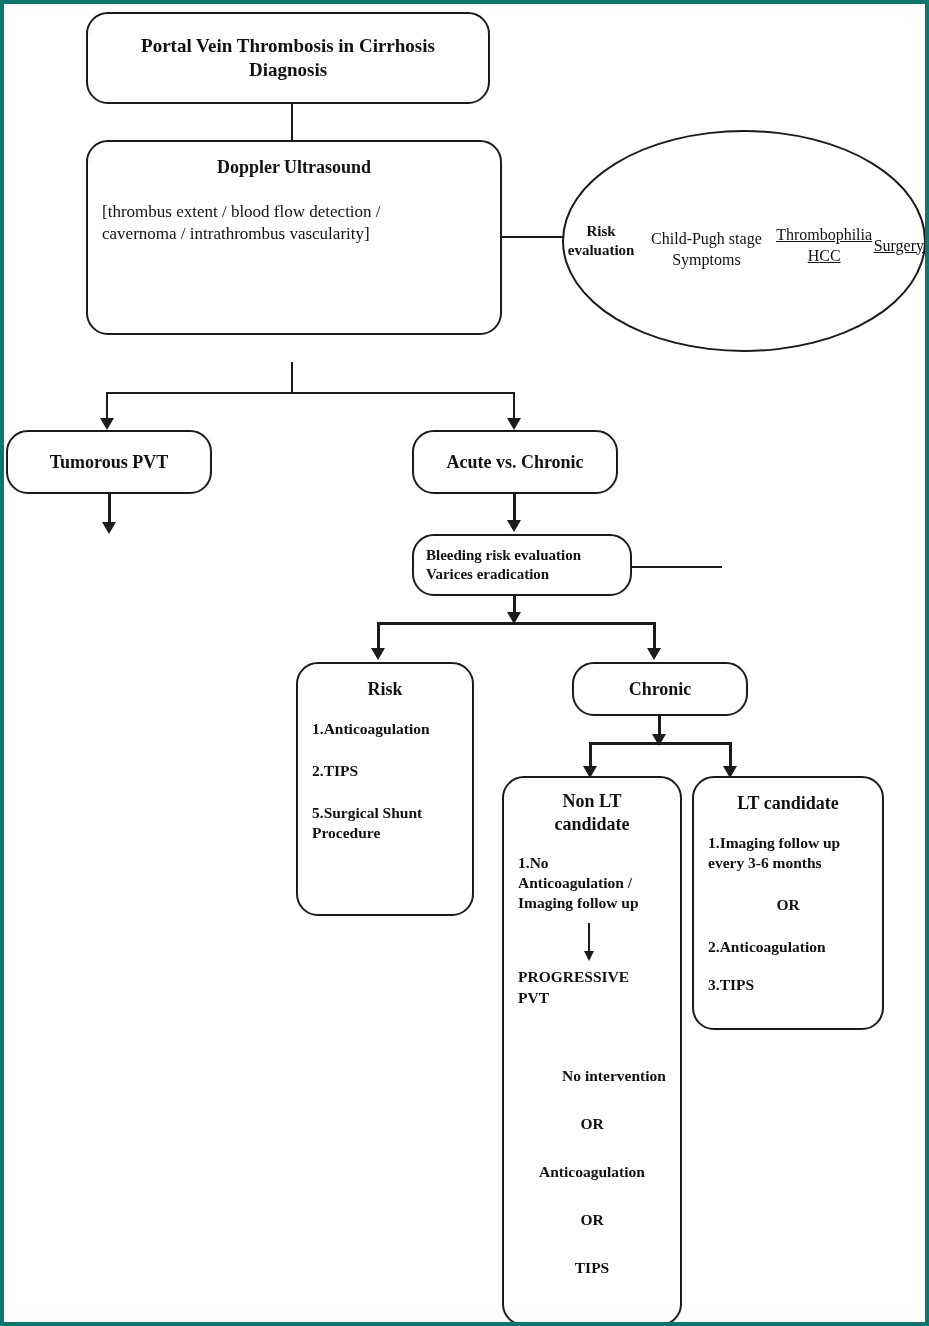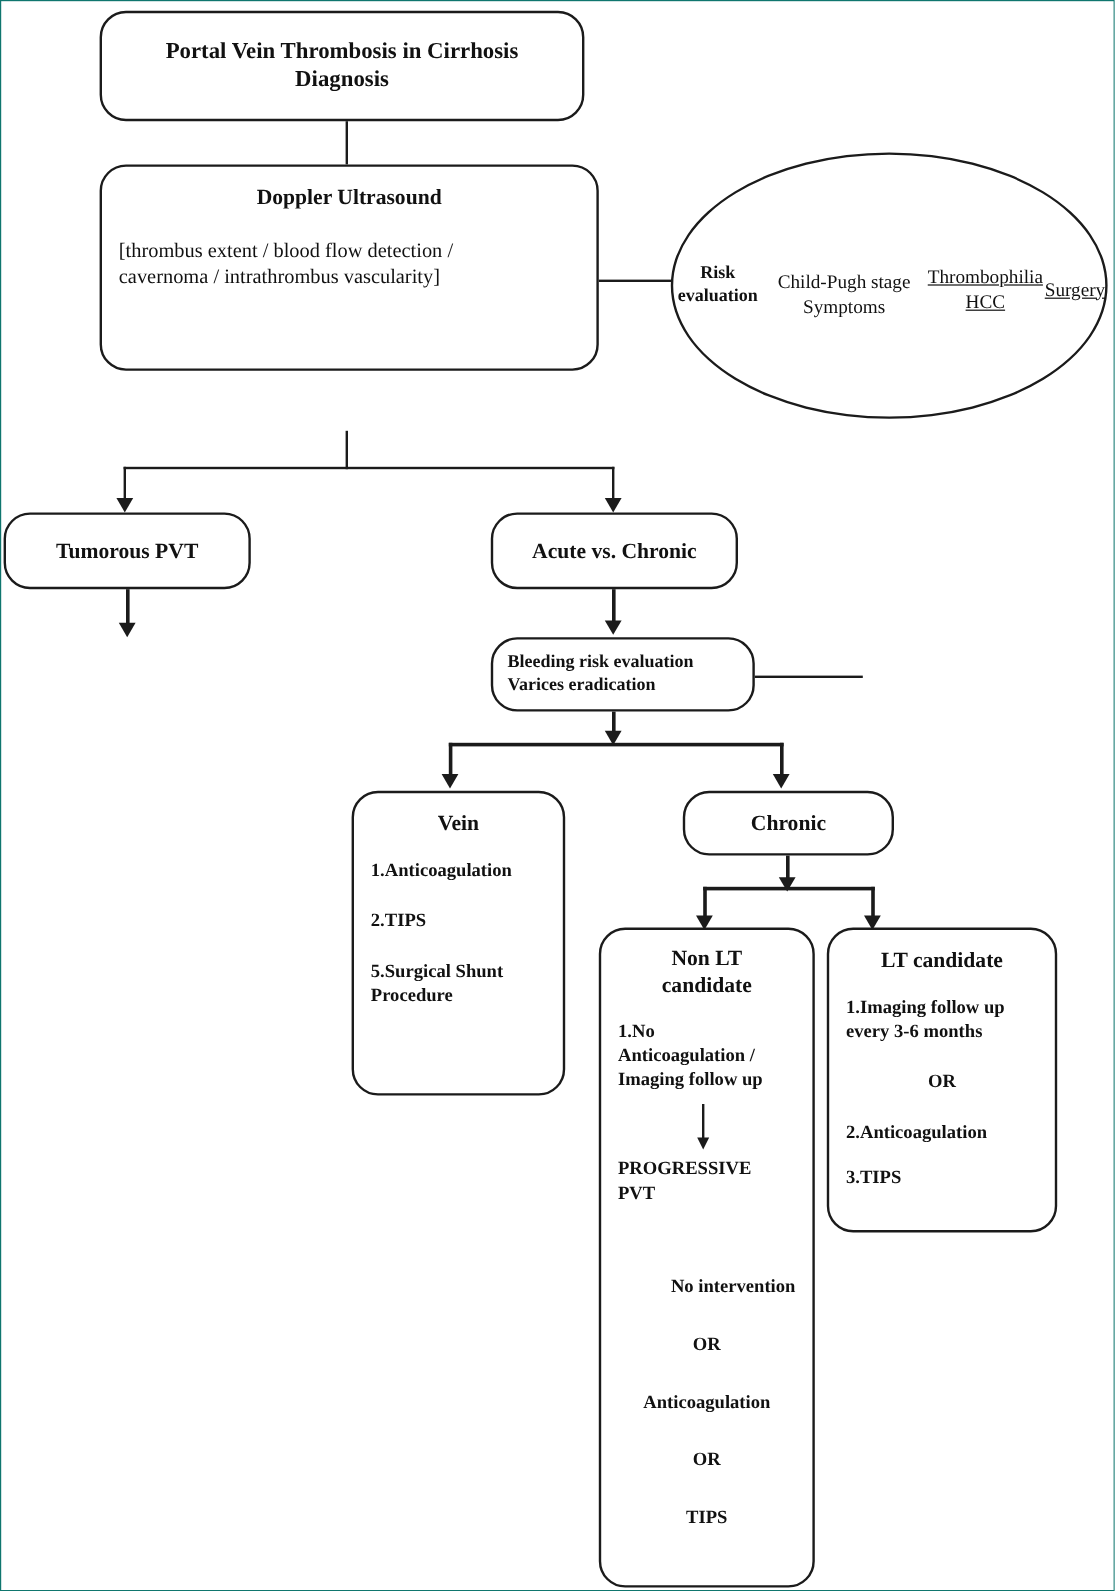--- a/index.html
+++ b/index.html
@@ -1,18 +1,18 @@
 <!DOCTYPE html>
 <html><head>
 <meta charset="utf-8">
 <style>
   html,body{margin:0;padding:0;background:#ffffff;}
   body{font-family:"Liberation Serif","DejaVu Serif",serif;color:#111111;}
   #page{position:relative;width:929px;height:1326px;background:#fff;
-        border:1px solid #0f766e;box-sizing:border-box;overflow:hidden;}
+        border:4px solid #0f766e;box-sizing:border-box;overflow:hidden;}
 
   
   .node{position:absolute;box-sizing:border-box;border:2px solid #1b1b1b;
         border-radius:22px;background:#fff;display:flex;flex-direction:column;
         justify-content:center;}
   .node.tight{justify-content:flex-start;}
   .ellipse{position:absolute;box-sizing:border-box;border:2px solid #1b1b1b;
            border-radius:50%;background:#fff;display:flex;
            align-items:center;justify-content:center;}
 
@@ -50,21 +50,21 @@
 
 <div id="page">
 
   <div class="node" style="left:82px;top:8px;width:404px;height:92px;">
     <div class="ttl t-root pad">Portal Vein Thrombosis in Cirrhosis</div>
     <div class="ttl t-root pad">Diagnosis</div>
   </div>
 
   <div class="vline" style="left:287px;top:100px;width:2px;height:36px;"></div>
 
-  <div class="node tight" style="left:82px;top:136px;width:416px;height:172px;padding-top:14px;">
+  <div class="node tight" style="left:82px;top:136px;width:416px;height:195px;padding-top:14px;">
     <div class="ttl t-head pad">Doppler Ultrasound</div>
     <div class="lft reg t-body pad gap22">[thrombus extent / blood flow detection /</div>
     <div class="lft reg t-body pad">cavernoma / intrathrombus vascularity]</div>
   </div>
 
   <div class="hline" style="left:498px;top:232px;width:62px;height:2px;"></div>
 
   <div class="ellipse" style="left:558px;top:126px;width:364px;height:222px;">
     <div class="ttl t-ell-ttl">Risk evaluation</div>
     <div class="ctr reg t-ell gap18">Child-Pugh  stage  Symptoms</div>
@@ -102,21 +102,21 @@
 
   <div class="vline" style="left:509px;top:592px;width:3px;height:20px;"></div>
   <div class="arrow" style="left:503px;top:608px;"></div>
   <div class="hline" style="left:373px;top:618px;width:279px;height:3px;"></div>
   <div class="vline" style="left:373px;top:618px;width:3px;height:28px;"></div>
   <div class="arrow" style="left:367px;top:644px;"></div>
   <div class="vline" style="left:649px;top:618px;width:3px;height:28px;"></div>
   <div class="arrow" style="left:643px;top:644px;"></div>
 
   <div class="node tight" style="left:292px;top:658px;width:178px;height:254px;padding-top:14px;">
-    <div class="ttl t-node">Vein</div>
+    <div class="ttl t-node">Risk</div>
     <div class="lft b t-list pad gap18">1.Anticoagulation</div>
     <div class="lft b t-list pad gap22">2.TIPS</div>
     <div class="lft b t-list pad gap22">5.Surgical Shunt</div>
     <div class="lft b t-list pad">Procedure</div>
   </div>
 
   <div class="node" style="left:568px;top:658px;width:176px;height:54px;">
     <div class="ttl t-node">Chronic</div>
   </div>
 

